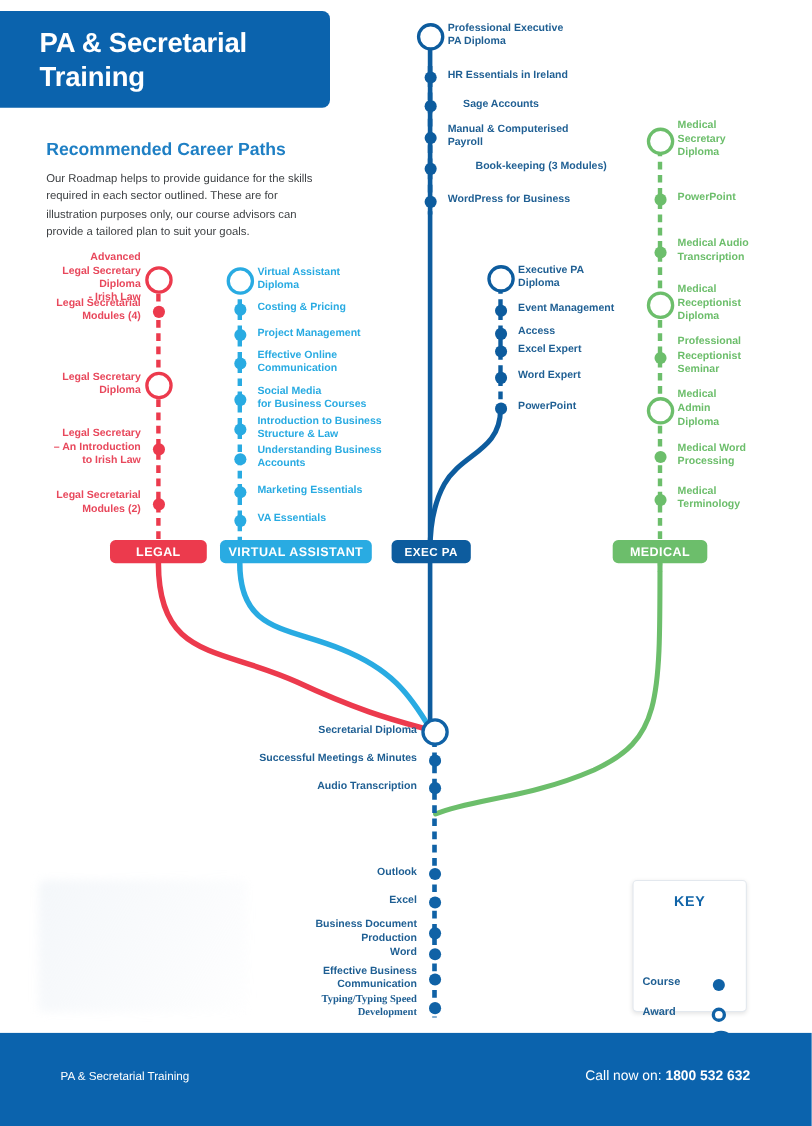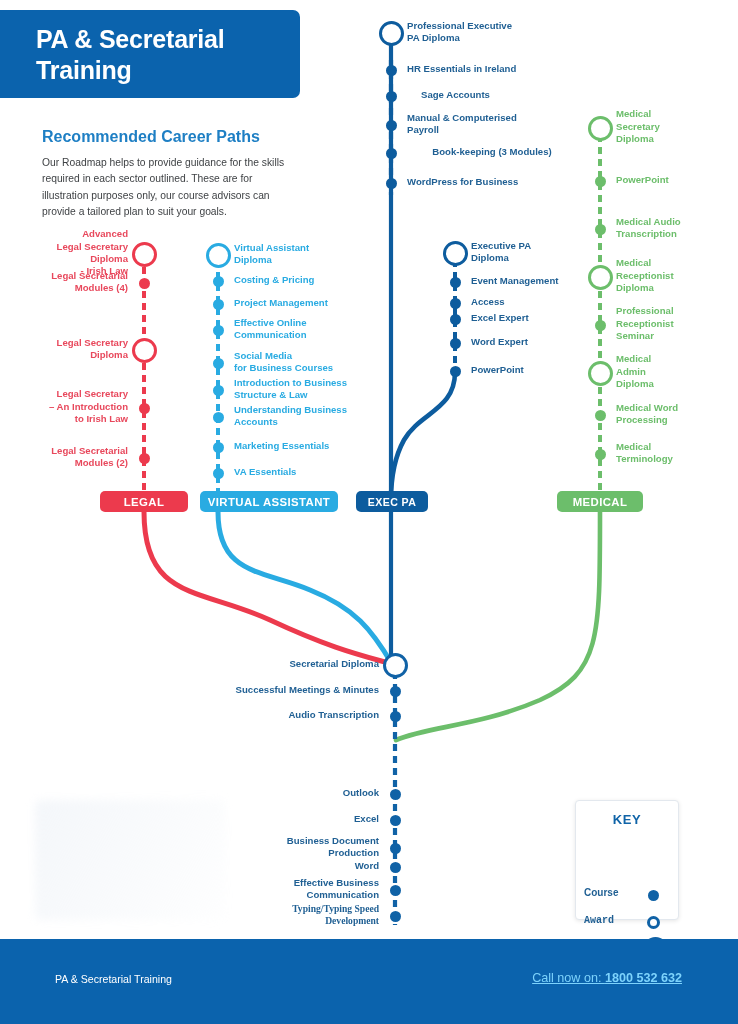--- a/index.html
+++ b/index.html
@@ -78,21 +78,21 @@
   .key-dot{position:absolute;border-radius:50%;box-sizing:border-box;}
 
   
   .footer{
     position:absolute;left:0;bottom:0;width:738px;height:85px;background:#0b63ad;
   }
   .footer-left{
     position:absolute;left:55px;top:34px;color:#ffffff;font-size:10.6px;
   }
   .footer-right{
-    position:absolute;right:56px;top:32px;color:#7dd3fc;font-size:12.6px;text-decoration:underline;
+    position:absolute;right:56px;top:32px;color:#ffffff;font-size:12.6px;
   }
   .footer-right b{font-weight:bold;}
 
   
   .watermark{
     position:absolute;left:35px;top:800px;width:190px;height:120px;
     background:linear-gradient(120deg,rgba(235,240,246,.55),rgba(248,250,252,.15));
     filter:blur(4px);border-radius:6px;
   }
 </style>
@@ -270,21 +270,21 @@
   <div class="keybox">
     <div class="key-title">KEY</div>
 
     <div class="key-row" style="top:38px;">
       <div class="key-label">Course</div>
       <div class="key-mark">
         <span class="key-dot" style="left:6px;top:6px;width:11px;height:11px;background:#1062a6;"></span>
       </div>
     </div>
 
-    <div class="key-row" style="top:66px;font-family:Liberation Mono, monospace;">
+    <div class="key-row" style="top:66px;">
       <div class="key-label">Award</div>
       <div class="key-mark">
         <span class="key-dot" style="left:5px;top:4px;width:13px;height:13px;background:#fff;border:3px solid #1062a6;box-sizing:border-box;"></span>
       </div>
     </div>
 
     <div class="key-row" style="top:92px;">
       <div class="key-label">Diploma</div>
       <div class="key-mark">
         <span class="key-dot" style="left:1px;top:-1px;width:25px;height:25px;background:#fff;border:3.2px solid #1062a6;box-sizing:border-box;"></span>

